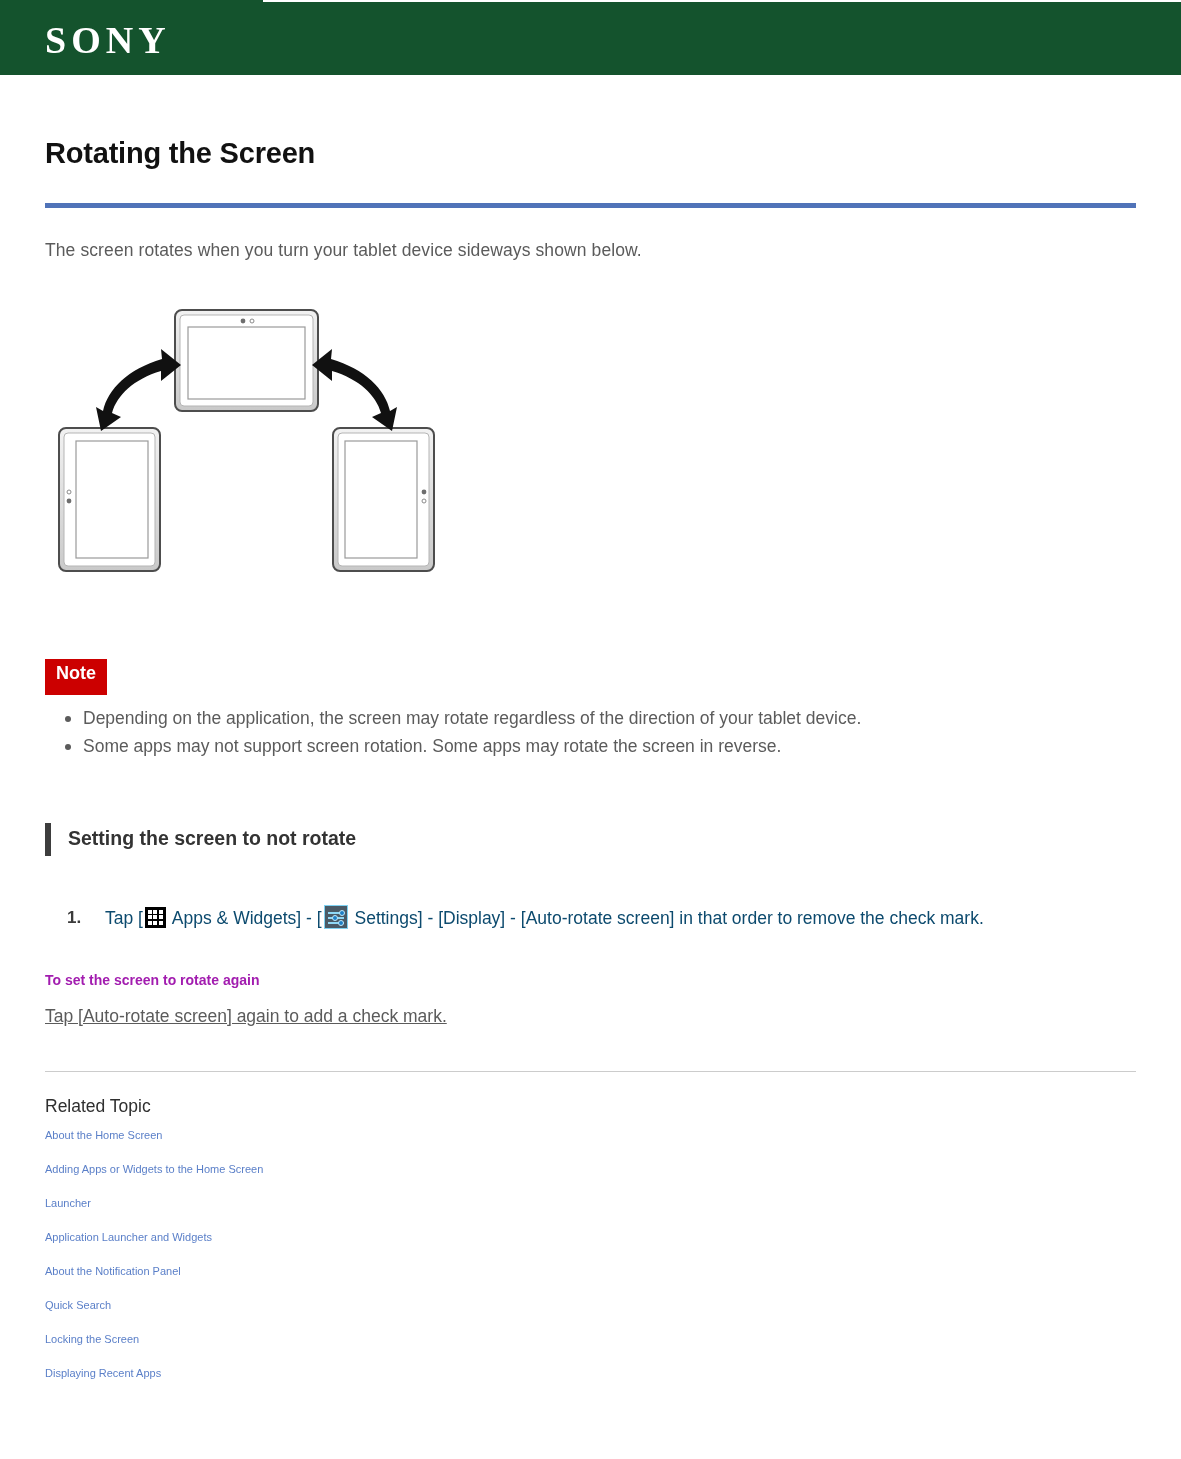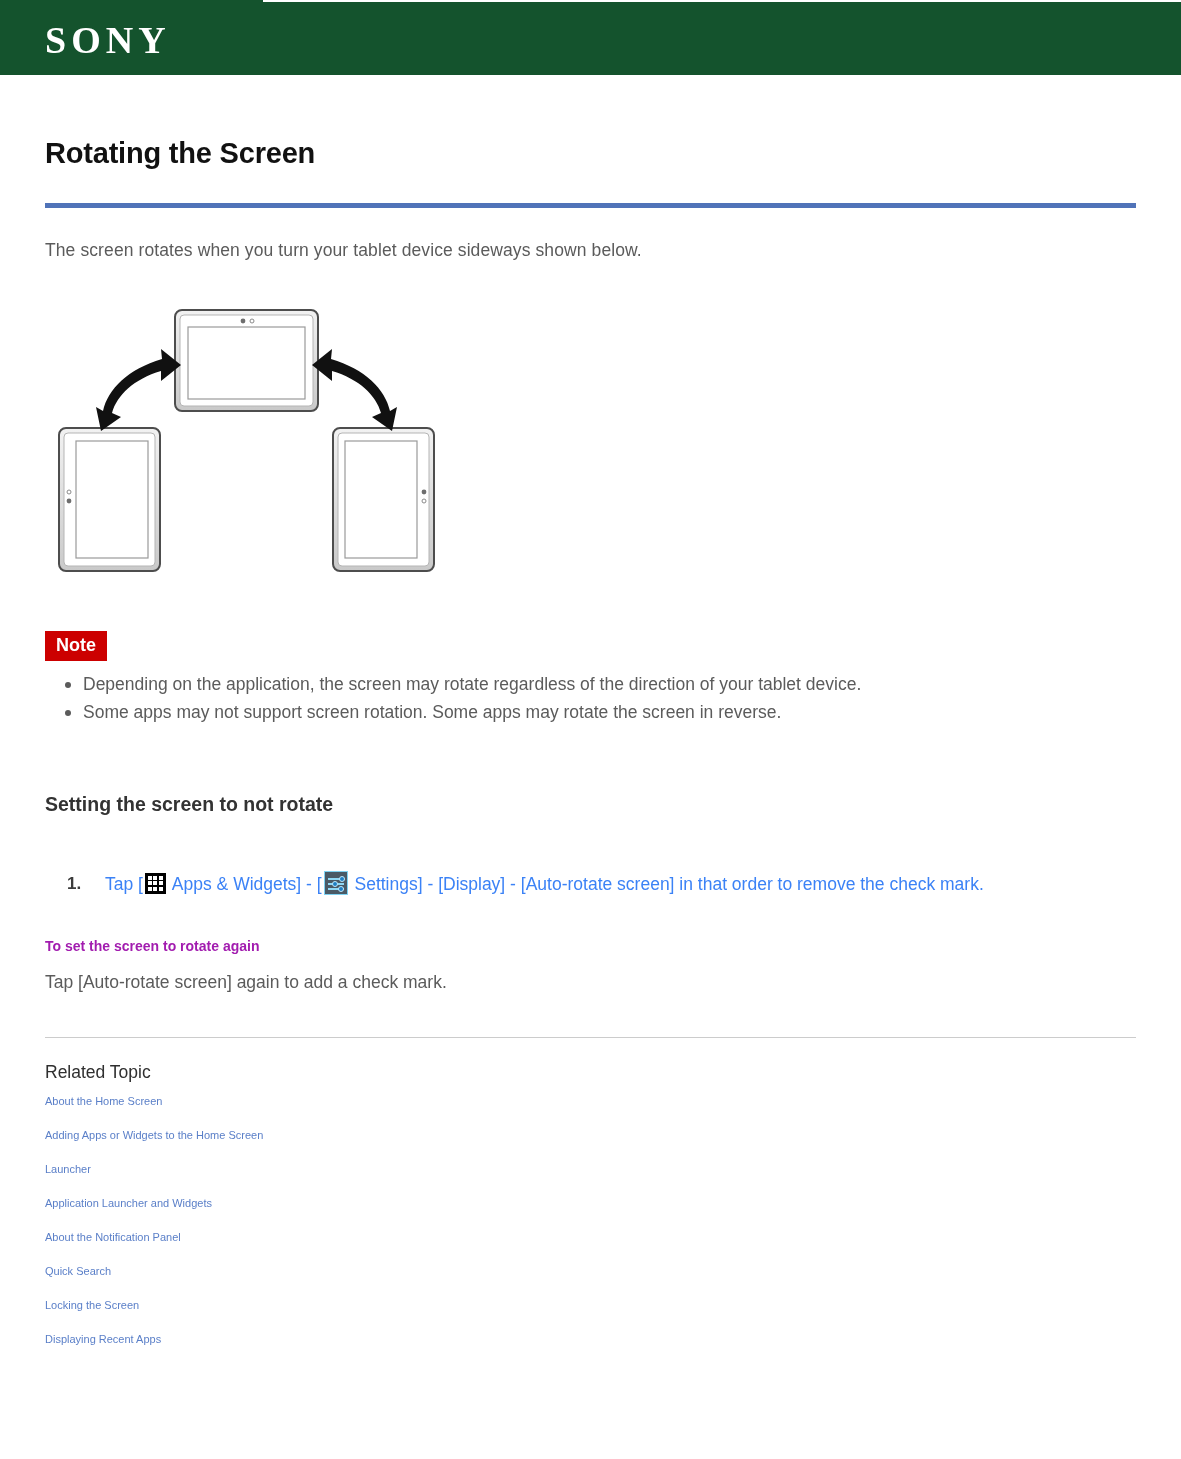--- a/index.html
+++ b/index.html
@@ -78,22 +78,22 @@
     margin-left: 8px;
   }
 
   
   .note-badge {
     display: inline-block;
     background: #cc0000;
     color: #ffffff;
     font-weight: 700;
     font-size: 18px;
-    padding: 4px 11px 5px 11px;
-    margin-top: 44px;
+    padding: 4px 11px 11px 11px;
+    margin-top: 72px;
   }
   ul.note-list {
     list-style: none;
     margin: 9px 0 0 0;
     padding: 0;
   }
   ul.note-list li {
     position: relative;
     padding-left: 38px;
     font-size: 17.5px;
@@ -109,21 +109,20 @@
     height: 6px;
     border-radius: 50%;
     background: #5b5b5b;
   }
 
   
   .sub-heading {
     margin-top: 62px;
     display: flex;
     align-items: stretch;
-    flex-direction: column;
   }
   .sub-heading .bar {
     width: 6px;
     background: #3d3d3d;
     margin-right: 17px;
   }
   .sub-heading .sub-heading-text {
     font-size: 19.5px;
     font-weight: 700;
     color: #333333;
@@ -132,21 +131,21 @@
 
   ol.steps {
     margin: 22px 0 0 0;
     padding: 0 0 0 60px;
     list-style: none;
     counter-reset: stepc;
   }
   ol.steps li {
     position: relative;
     font-size: 17.5px;
-    color: #3b82f6;
+    color: #0c4a6e;
     line-height: 1.62;
     margin-top: 48px;
   }
   ol.steps li::before {
     counter-increment: stepc;
     content: counter(stepc) ".";
     position: absolute;
     left: -38px;
     top: 0;
     font-weight: 700;
@@ -202,20 +201,21 @@
   .bold-sub {
     font-size: 14px;
     font-weight: 700;
     color: #a21caf;
     margin-top: 40px;
   }
   .plain-p {
     font-size: 17.5px;
     color: #5b5b5b;
     margin-top: 18px;
+    text-decoration: underline;
   }
 
   
   .related-rule {
     margin-top: 44px;
     height: 1px;
     background: #cccccc;
     width: 1091px;
   }
   .related-title {

